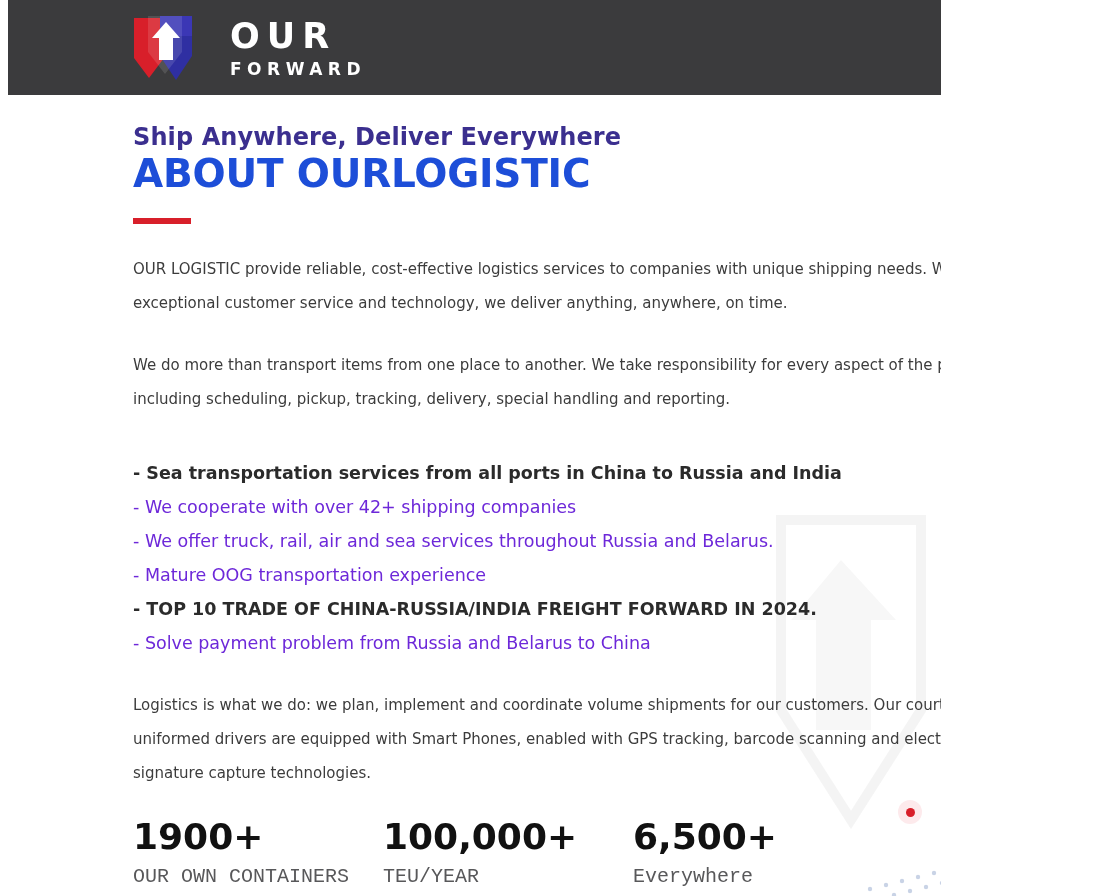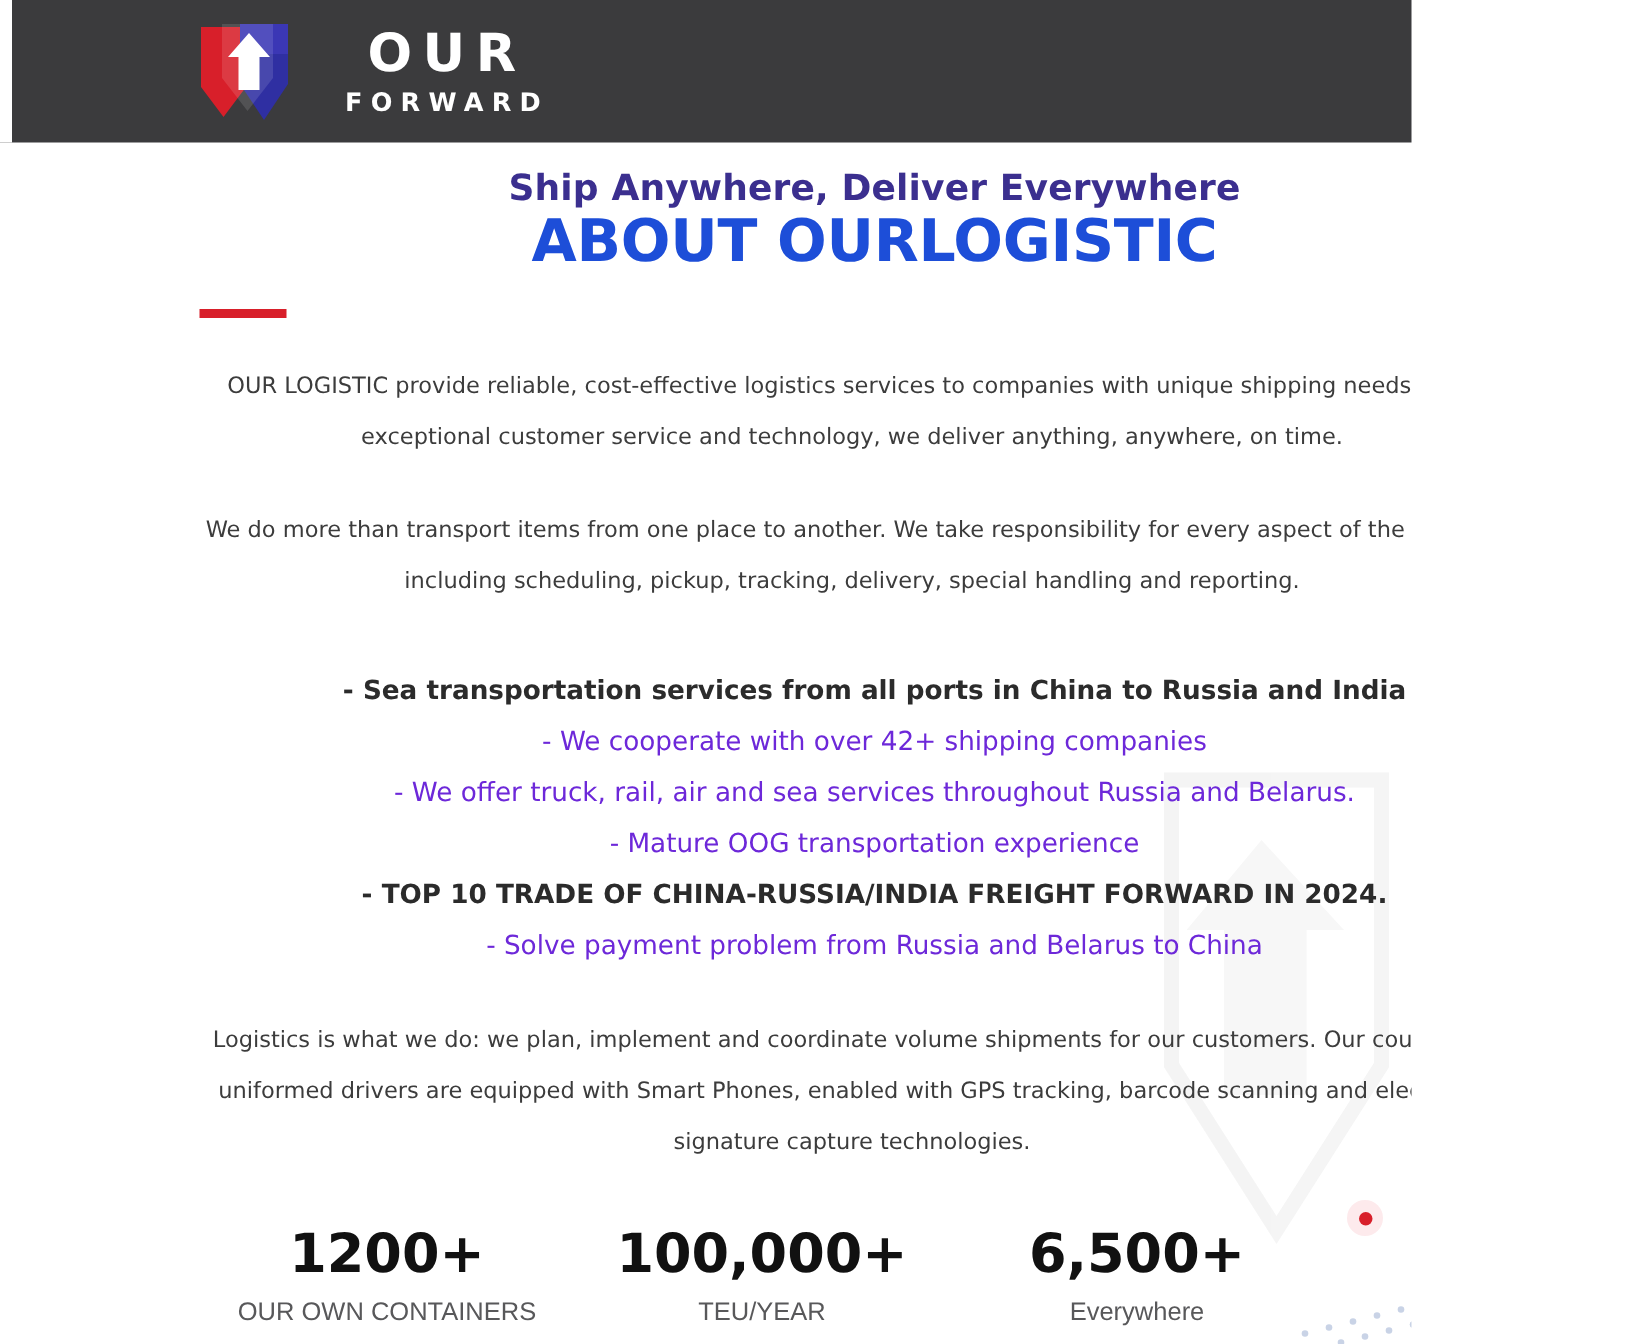--- a/index.html
+++ b/index.html
@@ -9,21 +9,20 @@
     background: #ffffff;
     font-family: "Liberation Sans", sans-serif;
     overflow: hidden;
   }
   #page {
     position: relative;
     width: 941px;
     height: 896px;
     background: #ffffff;
     overflow: hidden;
-    text-align: center;
   }
 
   
   .header {
     position: absolute;
     top: 0; left: 0;
     width: 1097px;
     height: 95px;
     background: #3b3b3d;
   }
@@ -73,21 +72,21 @@
   .content {
     position: absolute;
     left: 133px;
     top: 95px;
     width: 900px;
   }
   .eyebrow {
     color: #3b2f8f;
     font-size: 24px;
     font-weight: bold;
-    margin-top: 16px;
+    margin-top: 28px;
     font-family: "DejaVu Sans", sans-serif;
     letter-spacing: 0.1px;
   }
   .page-title {
     color: #1d4ed8;
     font-size: 39px;
     font-weight: bold;
     letter-spacing: -0.2px;
     font-family: "DejaVu Sans", sans-serif;
   }
@@ -132,23 +131,23 @@
   }
   .stat-value {
     color: #111111;
     font-size: 36px;
     font-weight: bold;
     font-family: "DejaVu Sans", sans-serif;
     line-height: 1.05;
   }
   .stat-label {
     color: #58585a;
-    font-size: 17px;
+    font-size: 20px;
     margin-top: 9px;
-    font-family: Liberation Sans, sans-serif;
+    font-family: Liberation Mono, monospace;
   }
 
   
   .watermark {
     position: absolute;
     right: -10px;
     top: 500px;
     width: 230px;
     height: 330px;
     opacity: 0.6;
@@ -274,21 +273,21 @@
           <circle cx="184" cy="30" r="2.2"></circle>
         <circle cx="200" cy="28" r="2.2"></circle>
           <circle cx="216" cy="27" r="2.2"></circle>
           <circle cx="232" cy="27" r="2.2"></circle>
       </g>
     </svg>
   </div>
 
   <div class="stats">
     <div class="stat">
-      <div class="stat-value">1200+</div>
+      <div class="stat-value">1900+</div>
       <div class="stat-label">OUR OWN CONTAINERS</div>
     </div>
     <div class="stat">
       <div class="stat-value">100,000+</div>
       <div class="stat-label">TEU/YEAR</div>
     </div>
     <div class="stat">
       <div class="stat-value">6,500+</div>
       <div class="stat-label">Everywhere</div>
     </div>

